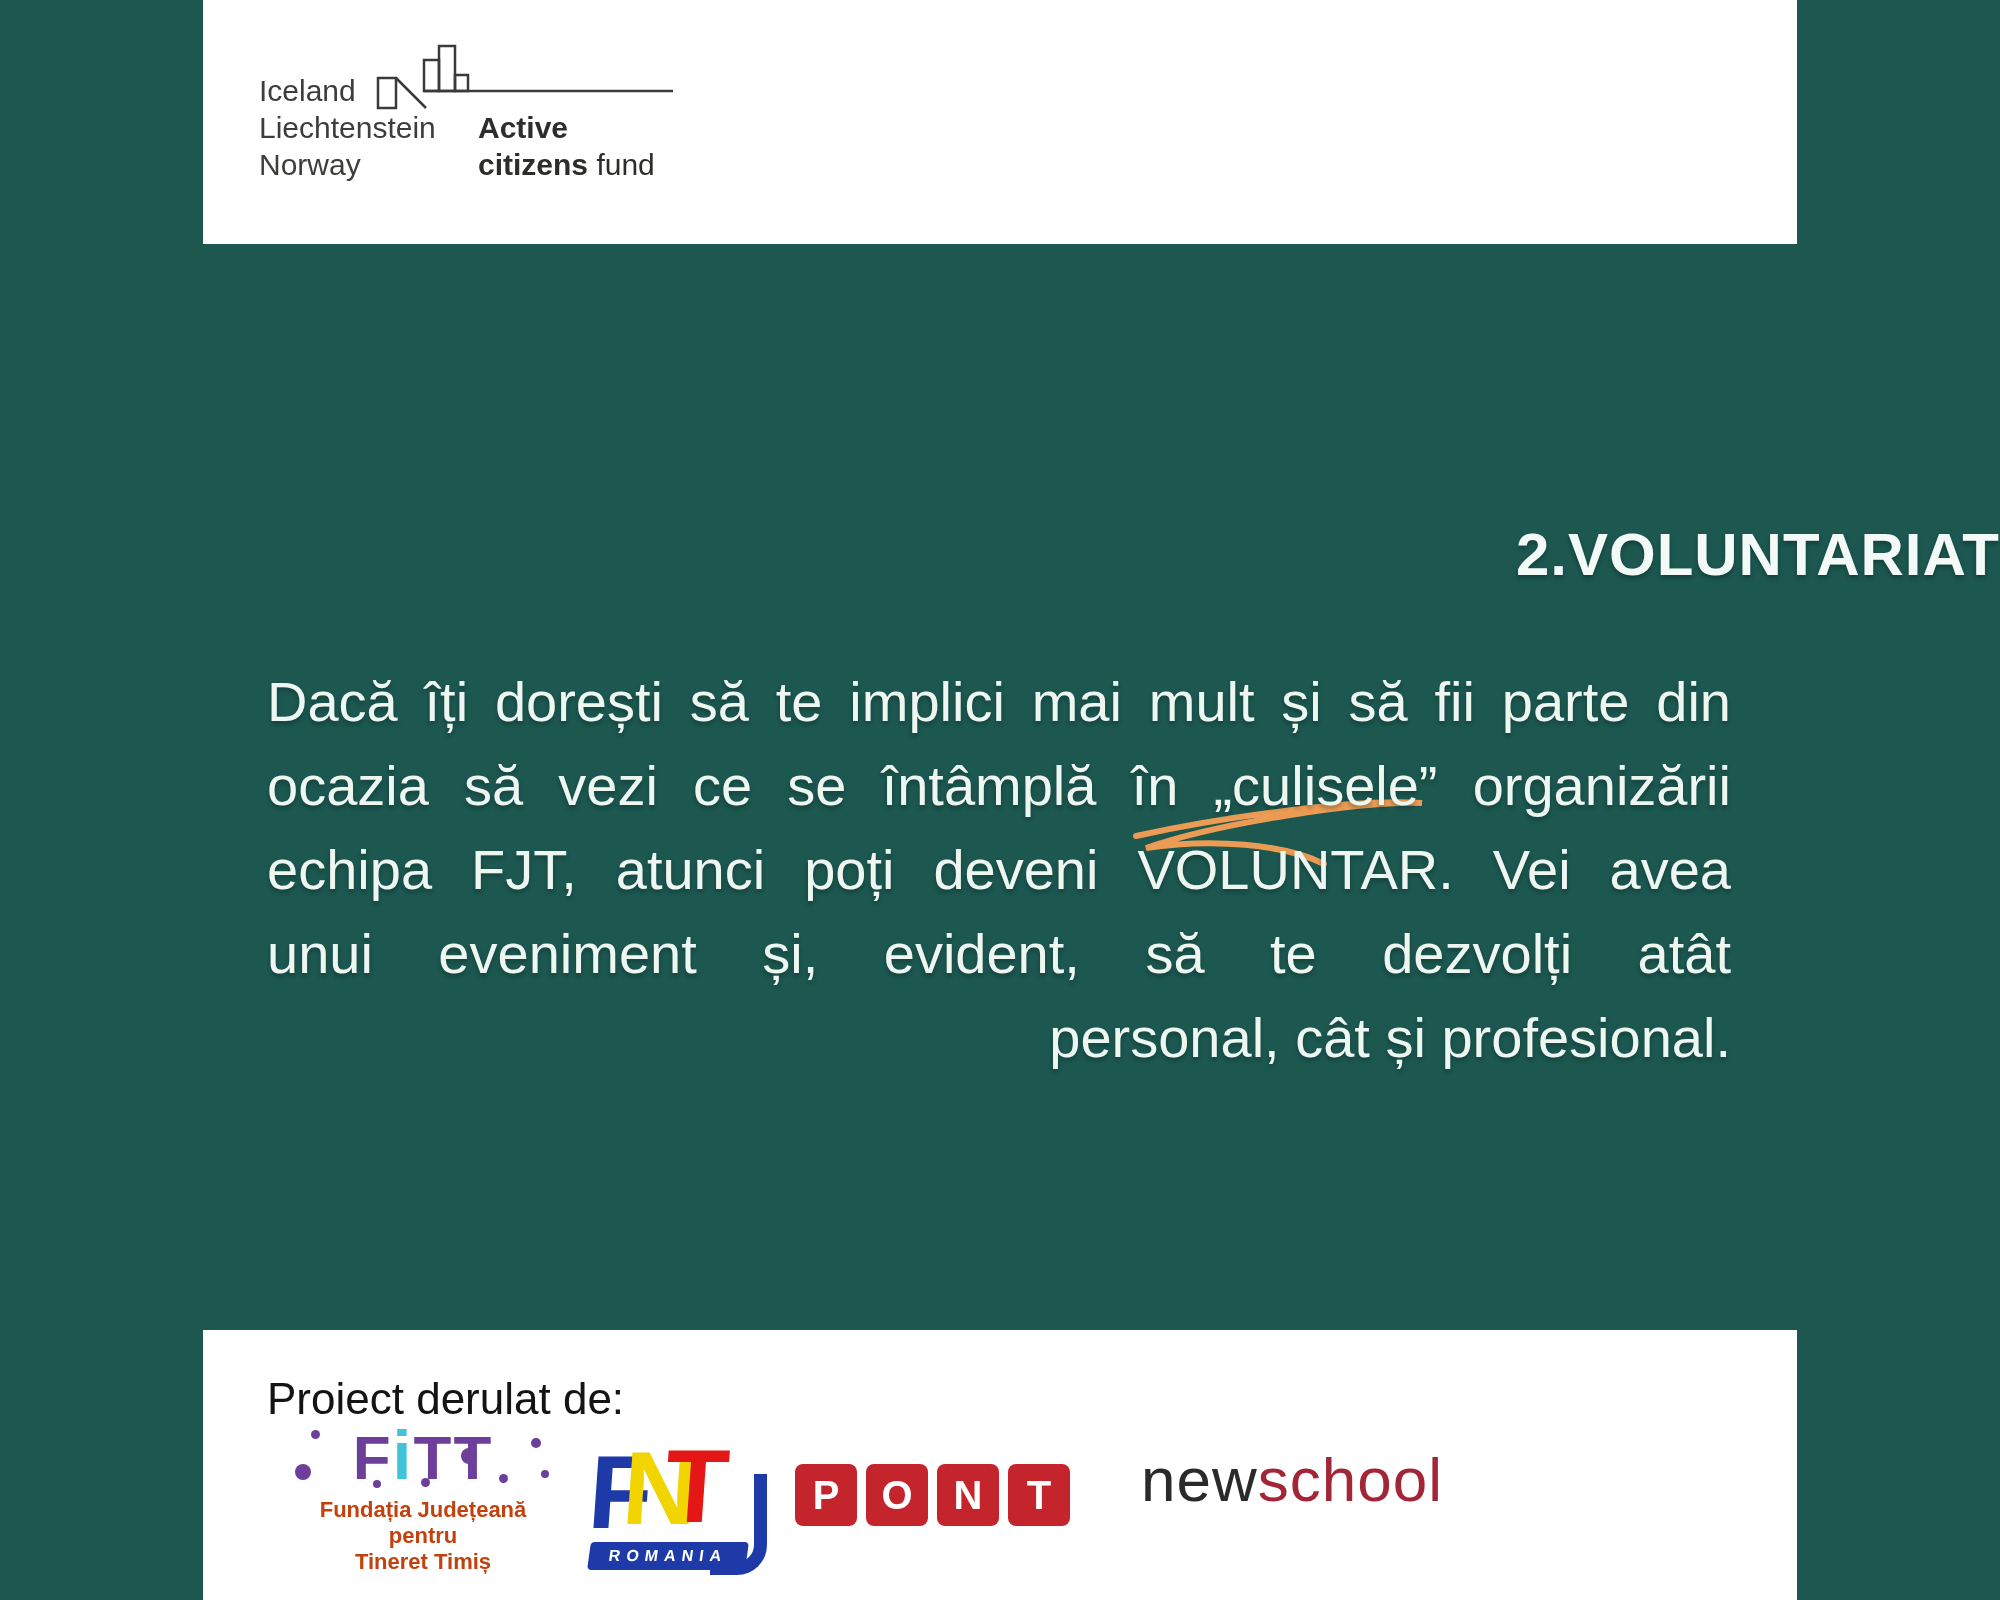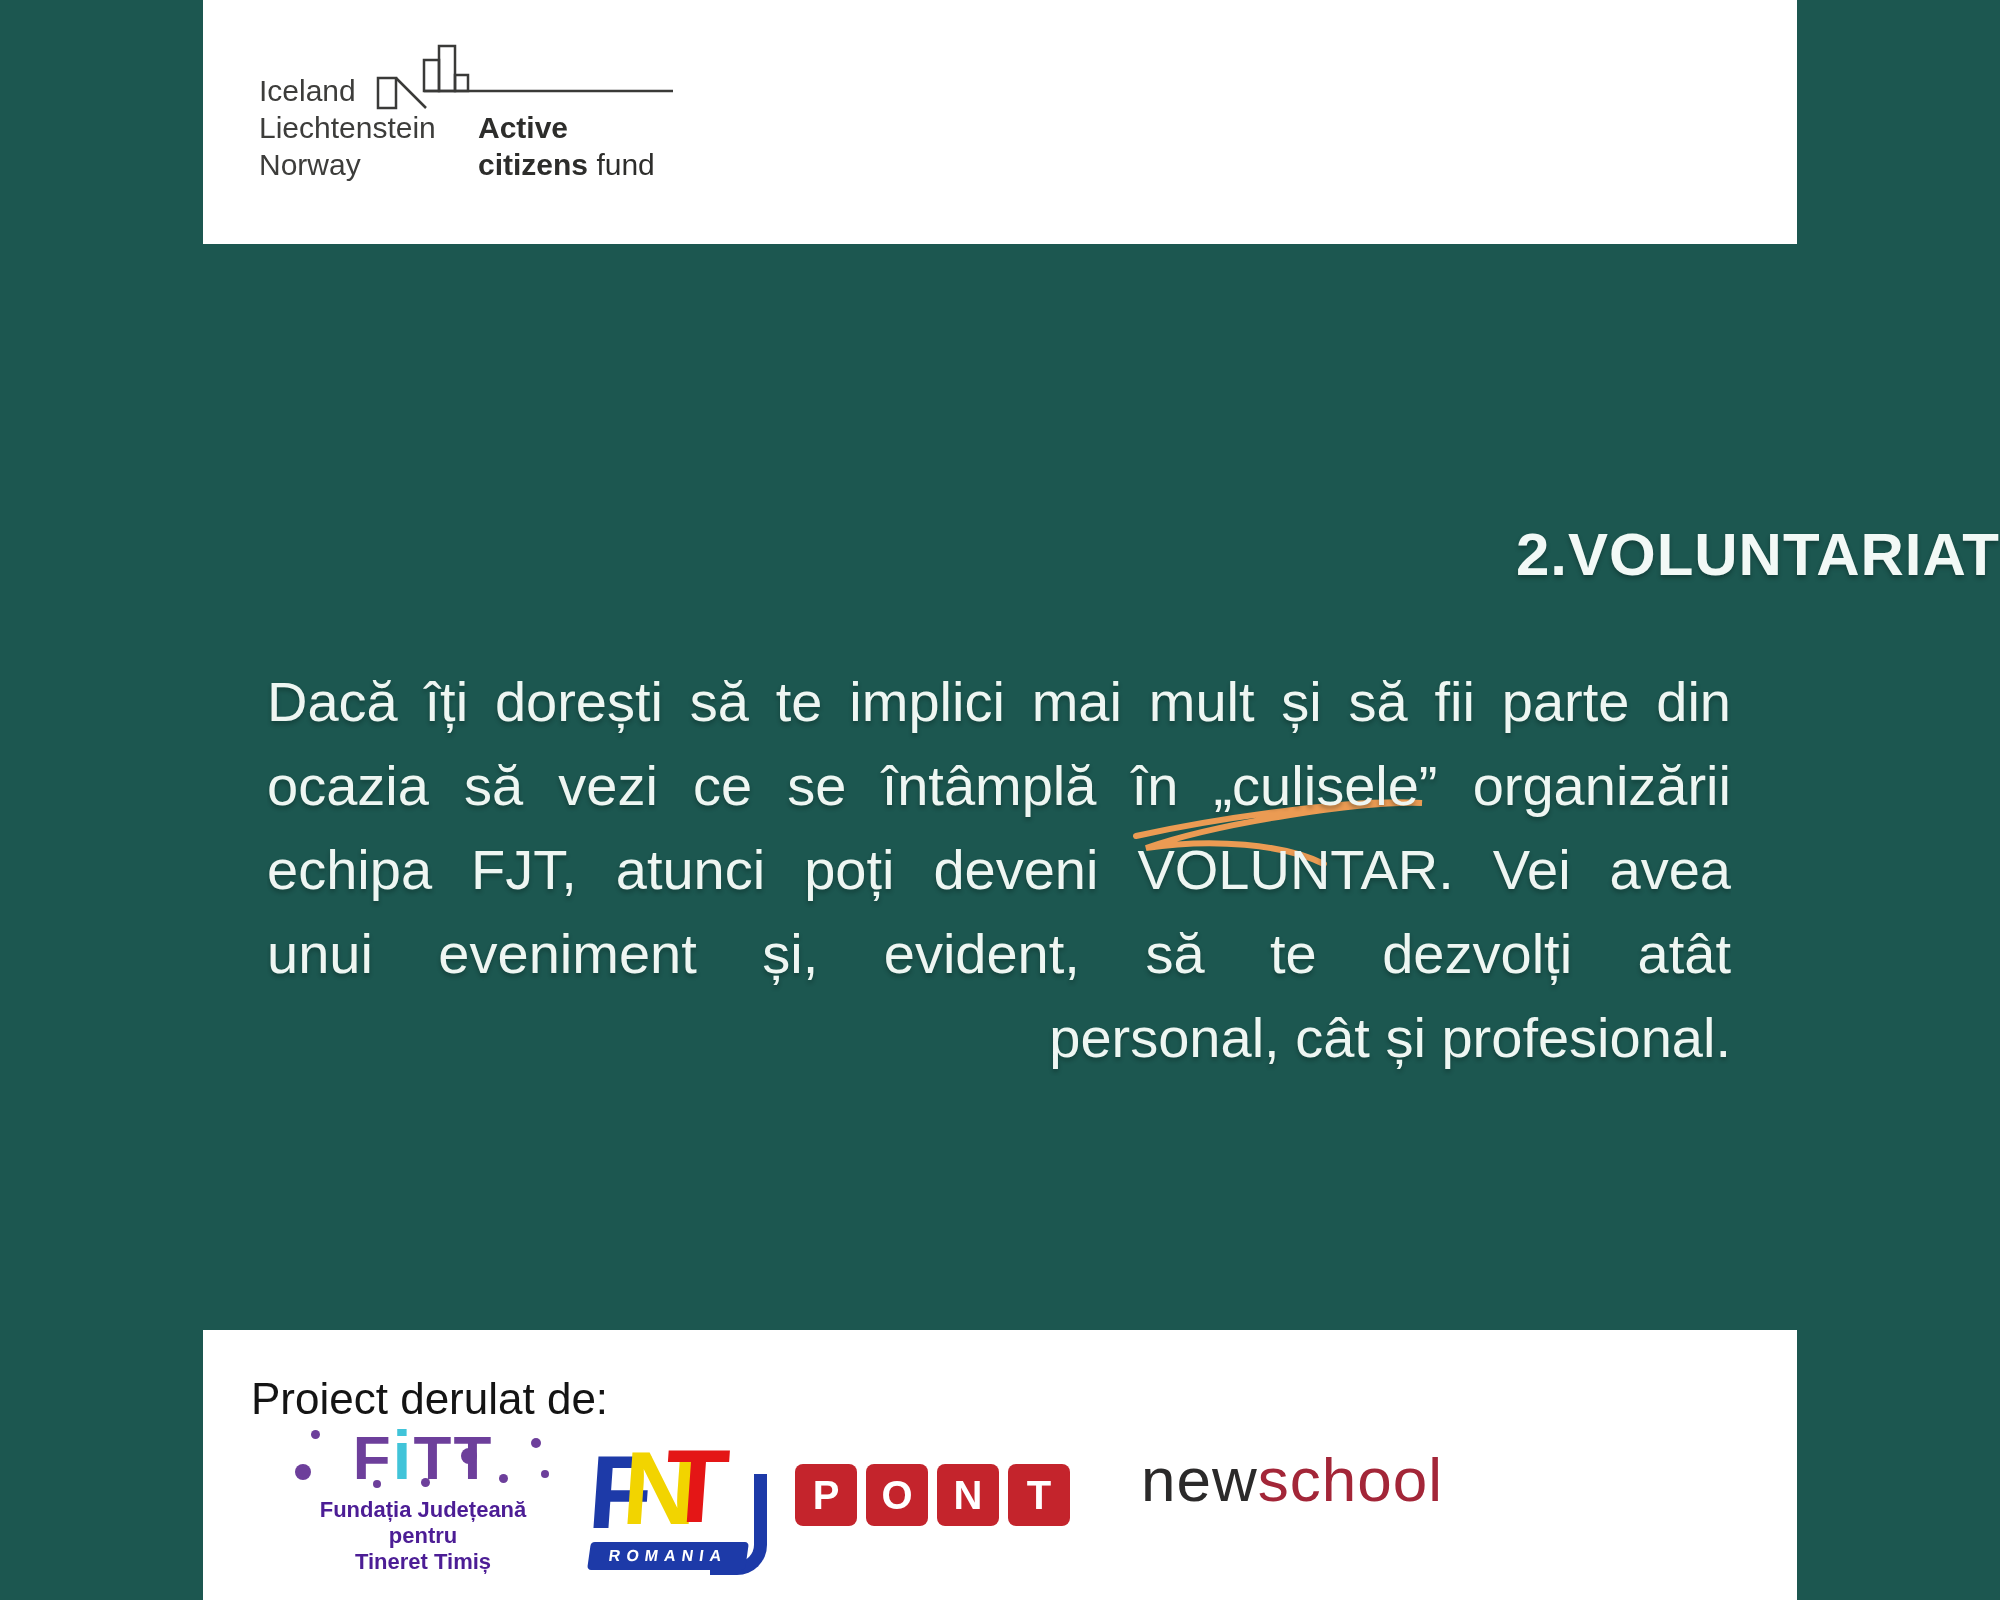--- a/index.html
+++ b/index.html
@@ -29,28 +29,28 @@
   .para .line{height:84px;line-height:84px;font-size:56px;color:#eef6f2;
     text-shadow:0 3px 4px rgba(0,22,20,.32);white-space:nowrap;}
   .para .line.just{text-align:justify;text-align-last:justify;white-space:normal;
     height:84px;overflow:hidden;}
   .para .line.last{text-align:right;}
 
   
   .scribble{position:absolute;left:1128px;top:788px;z-index:1;}
 
   
-  .footer-label{position:absolute;left:48px;top:44px;color:#141414;font-size:44px;}
+  .footer-label{position:absolute;left:64px;top:44px;color:#141414;font-size:44px;}
 
   
   .fitt{position:absolute;left:100px;top:88px;width:240px;text-align:center;}
   .fitt-letters{position:relative;font-weight:900;font-size:62px;line-height:74px;
     color:#6d3f9b;letter-spacing:2px;}
   .fitt-letters .i{color:#41c4d9;font-size:68px;}
-  .fitt-sub{margin-top:2px;color:#4c1d95;font-size:22px;line-height:26px;font-weight:bold;}
+  .fitt-sub{margin-top:2px;color:#c2410c;font-size:22px;line-height:26px;font-weight:bold;}
   .fitt .dot{position:absolute;border-radius:50%;background:#6d3f9b;}
   .fitt .d1{width:16px;height:16px;left:-8px;top:46px;}
   .fitt .d2{width:9px;height:9px;left:8px;top:12px;}
   .fitt .d3{width:8px;height:8px;left:70px;top:62px;}
   .fitt .d4{width:9px;height:9px;left:118px;top:60px;}
   .fitt .d5{width:16px;height:16px;left:158px;top:30px;}
   .fitt .d6{width:9px;height:9px;left:196px;top:56px;}
   .fitt .d7{width:10px;height:10px;left:228px;top:20px;}
   .fitt .d8{width:8px;height:8px;left:238px;top:52px;}
 

